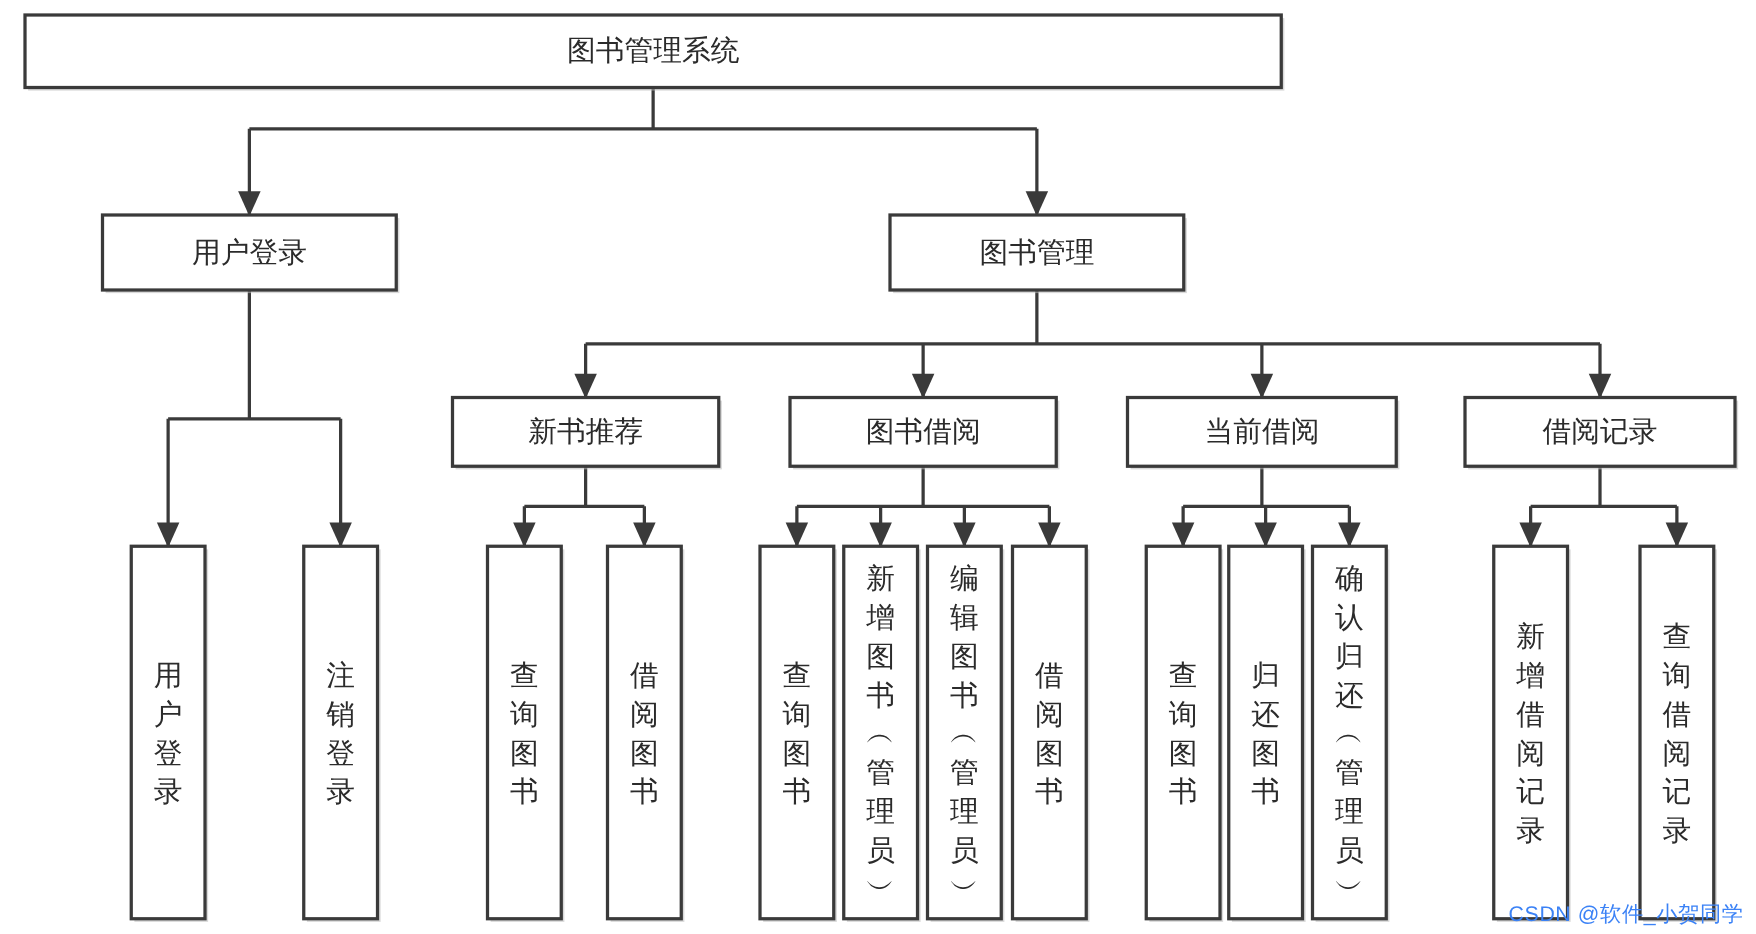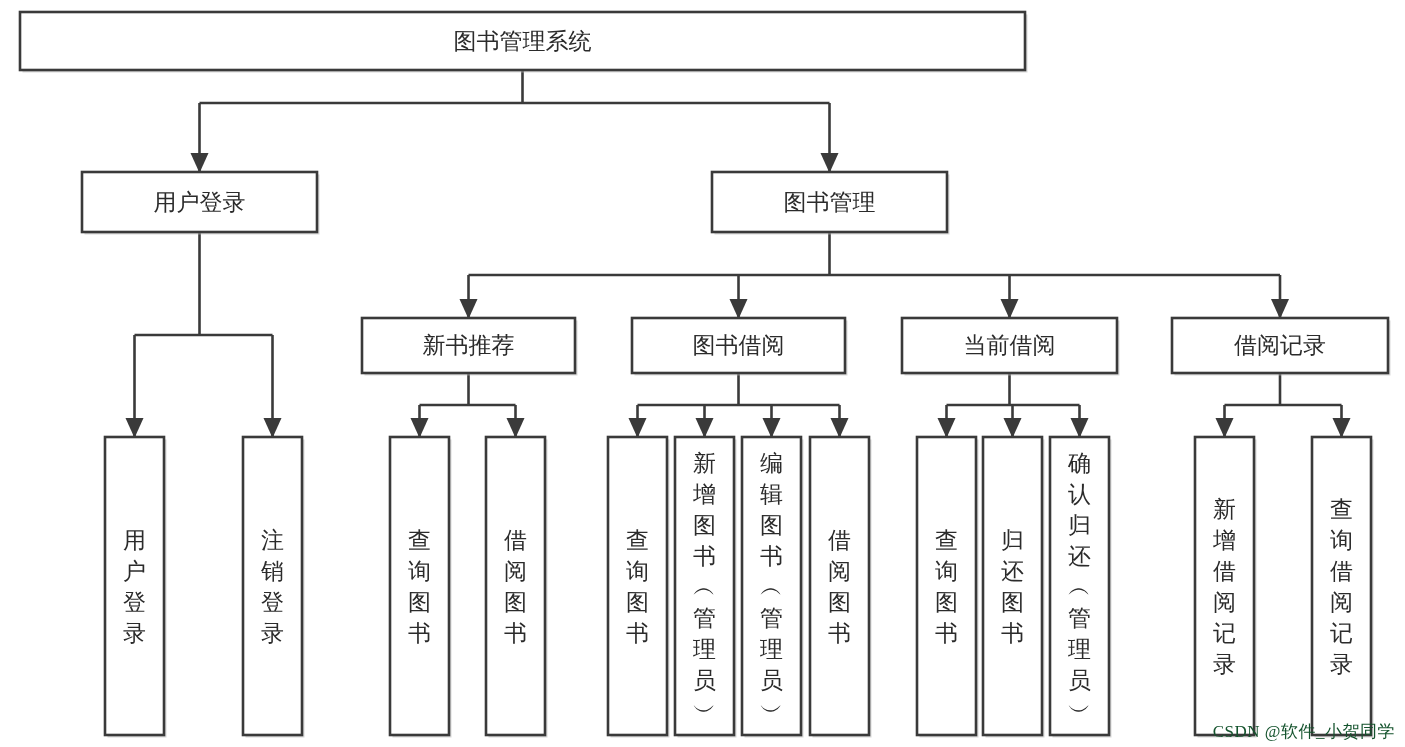--- a/index.html
+++ b/index.html
@@ -51,23 +51,23 @@
   .node-label-v {
     font-family: "DejaVu Sans", "Liberation Sans", sans-serif;
     font-size: 23px;
     fill: #2b2b2b;
     text-anchor: middle;
   }
   .watermark {
     position: absolute;
     right: 10px;
     bottom: 4px;
-    font-family: Liberation Serif, serif;
+    font-family: Liberation Sans, sans-serif;
     font-size: 17px;
-    color: #14532d;
+    color: #3b82f6;
     white-space: nowrap;
     letter-spacing: 0.5px;
   }
 </style>
 </head>
 <body>
 
 <svg id="diagram" viewBox="0 0 1405 747">
   <g id="edges-layer">
       <line x1="522.5" y1="70" x2="522.5" y2="103" class="edge"></line>

